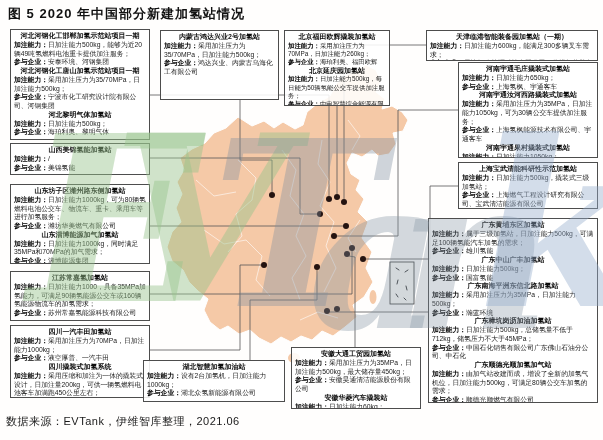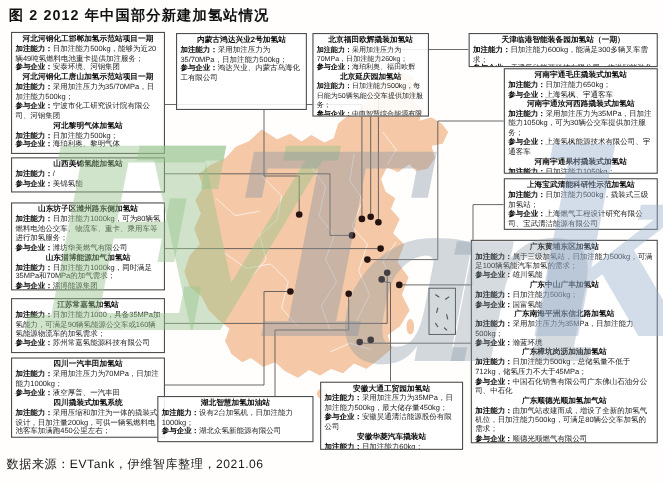--- a/index.html
+++ b/index.html
@@ -30,21 +30,21 @@
     position:absolute;z-index:4;font-weight:bold;pointer-events:none;
     font-family:"DejaVu Serif","Liberation Serif",serif;line-height:1;
     font-style:italic;
   }
 </style>
 </head>
 <body>
 
 <div id="canvas">
 
-  <div id="fig-title">图  2 2012 年中国部分新建加氢站情况</div>
+  <div id="fig-title">图  5 2020 年中国部分新建加氢站情况</div>
 
   <svg id="map-layer" width="603" height="440" viewBox="0 0 603 440">
 
     <path d="M238,117 L252,126 264,121 274,128 283,122 295,129 303,125 307,112 318,103 330,96 336,84 345,76 355,71 366,65 376,70 381,81 376,92 385,99 382,109 392,106 402,112 408,120 403,131 393,133 396,144 389,154 378,156 372,150 362,157 352,153 347,163 351,174 360,180 356,190 364,199 358,212 368,222 362,238 372,252 366,268 373,282 364,297 353,305 357,317 345,327 333,336 322,331 312,340 301,336 291,342 281,337 271,344 259,338 250,330 239,334 228,326 220,330 210,322 204,310 208,299 198,291 189,282 183,270 172,261 167,247 172,232 181,222 176,208 182,194 177,182 184,170 180,158 192,149 205,143 214,133 226,128 Z" fill="#f5c9a7" stroke="#ffffff" stroke-width="1"></path>
 
     <ellipse cx="294" cy="358" rx="6" ry="5" fill="#f5c9a7"></ellipse>
     <ellipse cx="373" cy="297" rx="3.5" ry="7" fill="#f5c9a7"></ellipse>
 
     <g stroke="#ffffff" stroke-width="0.7" fill="none" opacity="0.85">
       <path d="M238,160 L256,178 252,200 236,214 242,236 228,252"></path>

